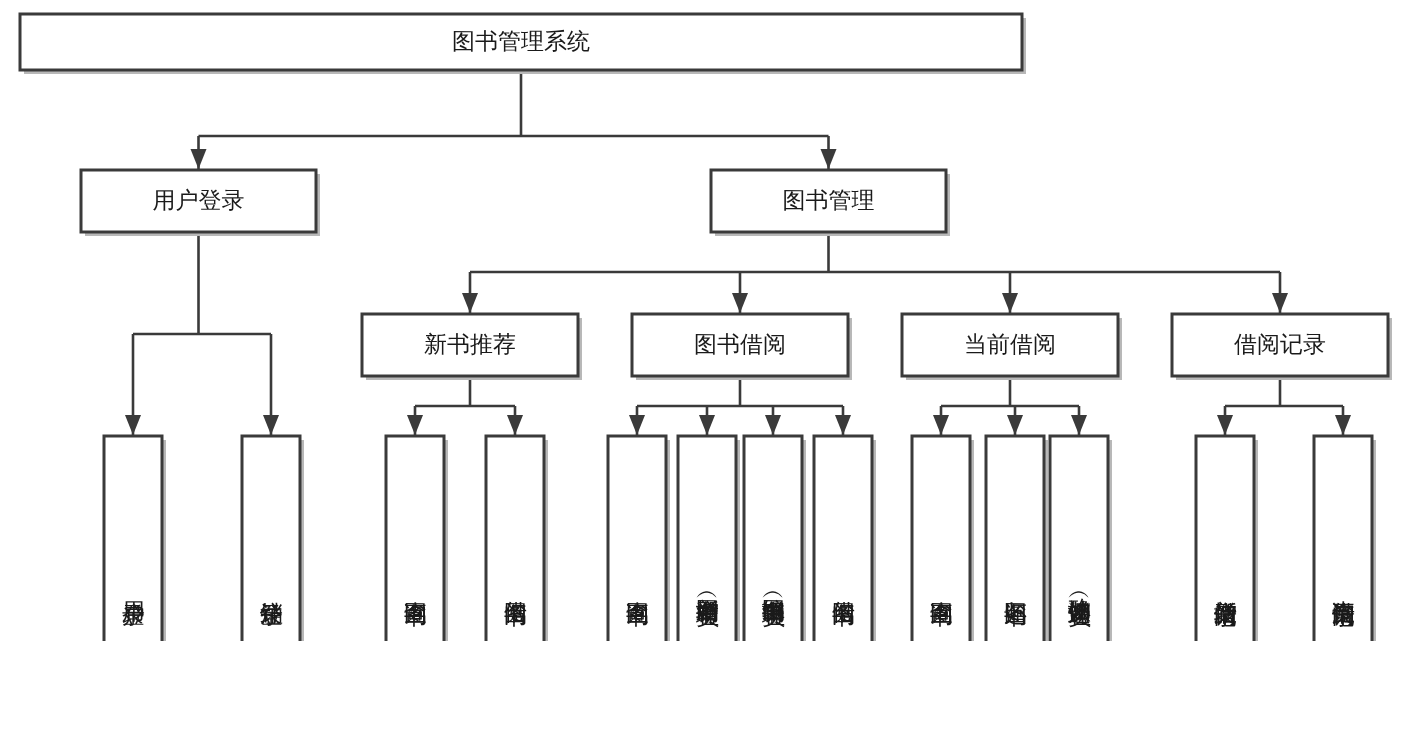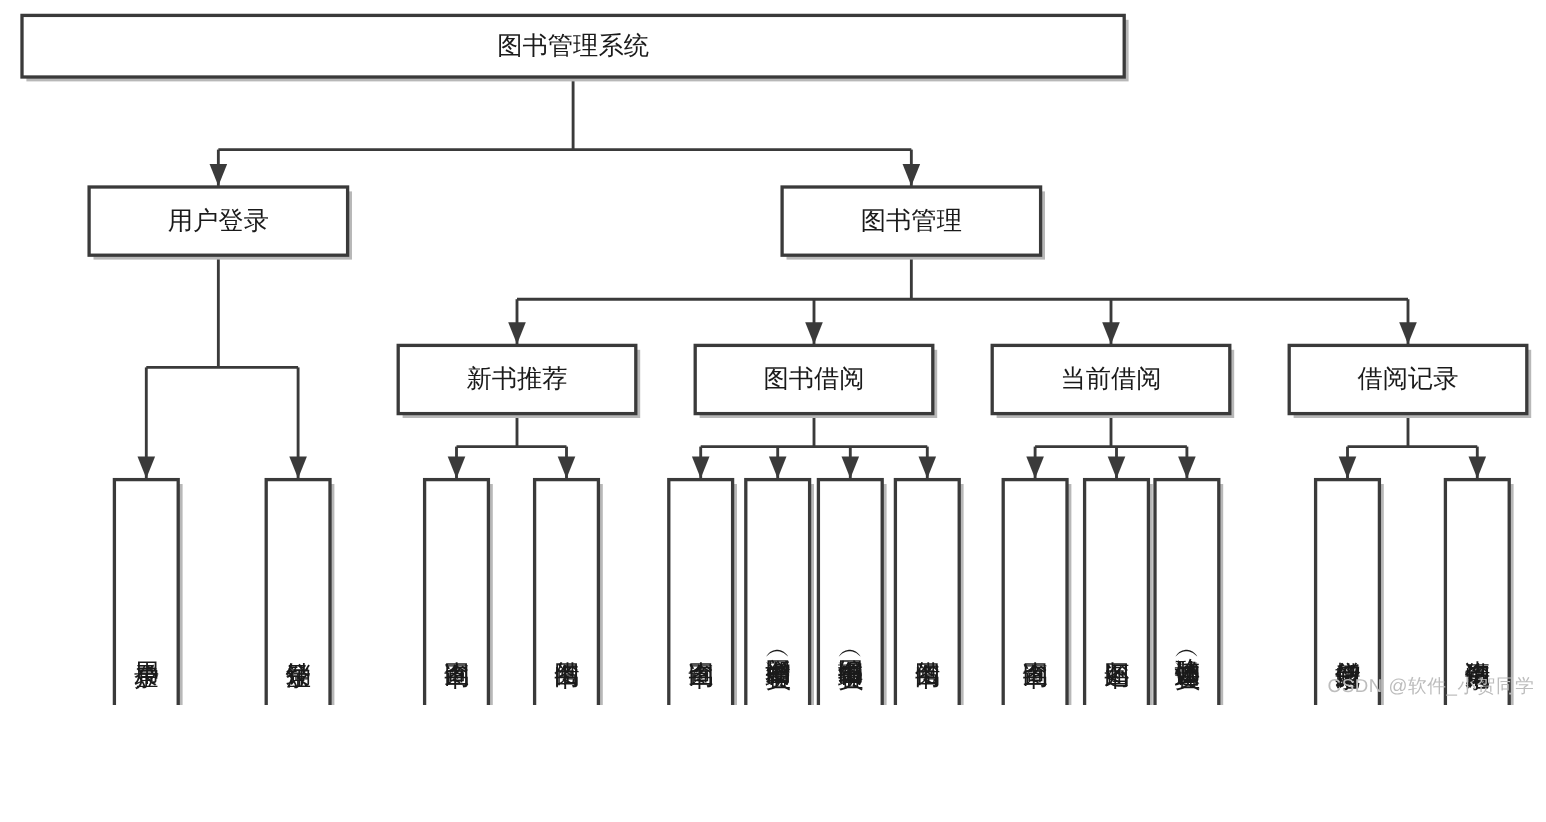--- a/index.html
+++ b/index.html
@@ -197,15 +197,14 @@
       <div class="leaf-label-wrap" style="left: 678px; top: 436px; width: 58px; height: 297px;">新增图书（管理员）</div>
       <div class="leaf-label-wrap" style="left: 744px; top: 436px; width: 58px; height: 297px;">编辑图书（管理员）</div>
       <div class="leaf-label-wrap" style="left: 814px; top: 436px; width: 58px; height: 297px;">借阅图书</div>
       <div class="leaf-label-wrap" style="left: 912px; top: 436px; width: 58px; height: 297px;">查询图书</div>
       <div class="leaf-label-wrap" style="left: 986px; top: 436px; width: 58px; height: 297px;">归还图书</div>
       <div class="leaf-label-wrap" style="left: 1050px; top: 436px; width: 58px; height: 297px;">确认归还（管理员）</div>
       <div class="leaf-label-wrap" style="left: 1196px; top: 436px; width: 58px; height: 297px;">新增借阅记录</div>
       <div class="leaf-label-wrap" style="left: 1314px; top: 436px; width: 58px; height: 297px;">查询借阅记录</div>
     </div>
 
-  <div class="watermark">CSDN @软件_小贺同学</div>
 
 </div>
 
 </body></html>

